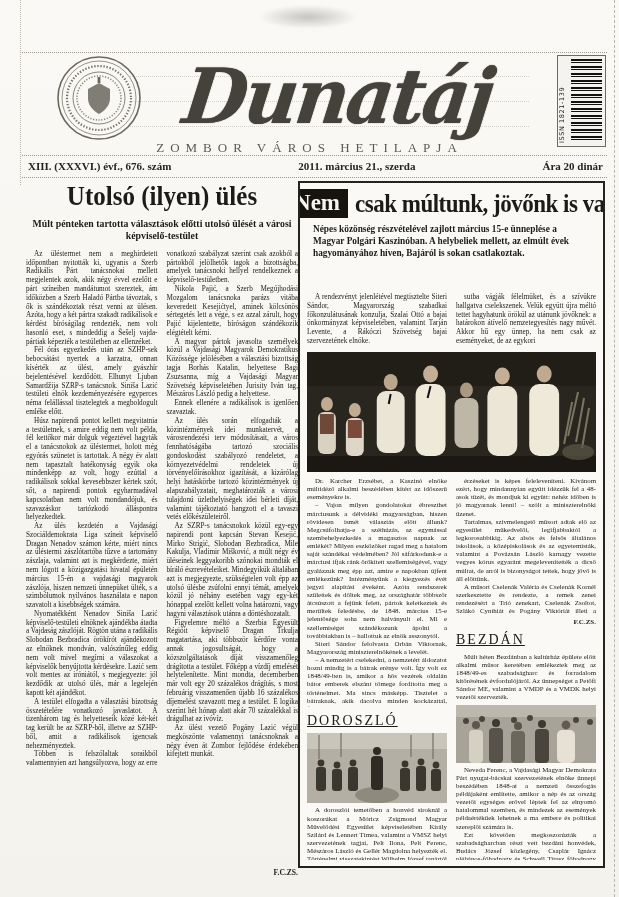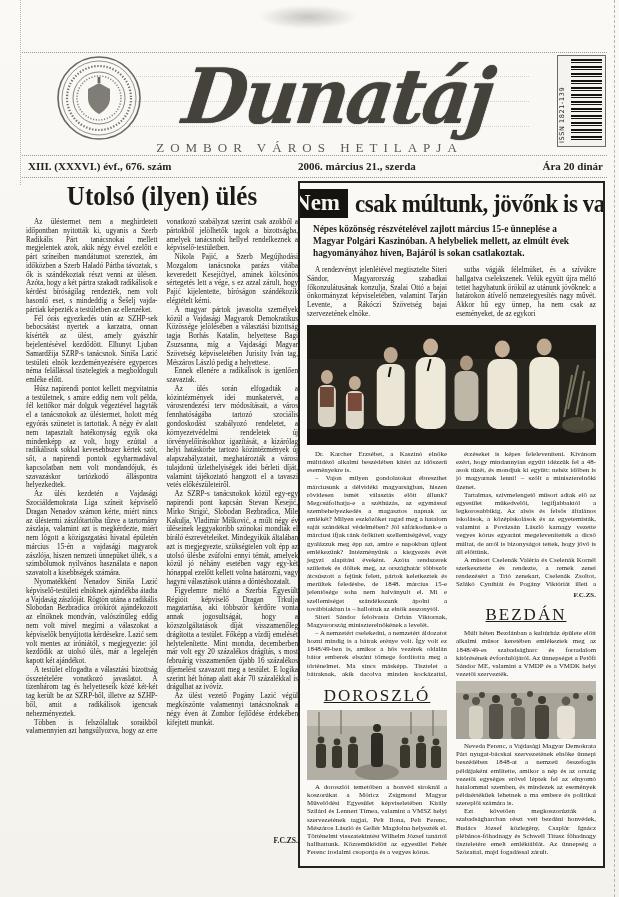--- a/index.html
+++ b/index.html
@@ -33,29 +33,29 @@
   .la-deck{text-align:center;font-weight:bold;font-size:9.8px;line-height:1.22;margin:0 6px 8px;}
   .la-body{column-count:2;column-gap:9px;font-size:7.2px;line-height:1.22;text-align:justify;height:616px;overflow:hidden;}
   .la-body p,.rb-col p,.rb-intro p,.cap p{margin:0;text-indent:8px;}
   .sig{text-align:right;font-weight:bold;font-size:7.6px;margin-top:2px;}
   .right-block{flex:1;height:672px;border:2px solid #26231f;padding:5px 7px 6px;background:#faf9f5;
                display:flex;flex-direction:column;overflow:hidden;}
   .rb-headline{display:flex;justify-content:center;align-items:center;gap:7px;margin:1px 0 6px;}
   .rb-headline .inv{background:#17140f;color:#f6f4ef;font-weight:bold;font-size:23px;padding:1px 8px 3px;line-height:1.1;}
   .rb-headline .rest{font-weight:bold;font-size:23px;letter-spacing:-.5px;white-space:nowrap;transform:scaleY(1.08);}
   .rb-deck{text-align:left;font-weight:bold;font-size:9.3px;line-height:1.28;margin:0 6px 6px;}
-  .rb-intro{display:flex;gap:9px;font-size:7.2px;line-height:1.22;text-align:justify;height:56px;overflow:hidden;}
+  .rb-intro{display:flex;gap:9px;font-size:7.2px;line-height:1.22;text-align:justify;height:56px;overflow:hidden;margin-top:27px;}
   .rb-intro>div{flex:1;}
   .photo{display:block;width:100%;}
   .photo-main{height:120px;margin:3px 0 5px;}
   .rb-lower{display:flex;gap:9px;flex:1;overflow:hidden;}
   .rb-col{flex:1;font-size:6.9px;line-height:1.18;text-align:justify;}
   .block-a{height:230px;overflow:hidden;}
   .block-b{height:140px;overflow:hidden;}
-  .sec-head{text-align:center;font-size:17px;letter-spacing:2px;text-decoration:underline;margin:6px 0 4px;font-weight:normal;}
+  .sec-head{font-size:14px;letter-spacing:2px;text-decoration:underline;margin:6px 0 4px;font-weight:normal;}
   .photo-small{height:70px;margin:2px 0 3px;}
   .photo-bez{height:58px;margin:3px 0 3px;}
   .cap{overflow:hidden;}
   .sig2{text-align:right;font-weight:bold;font-size:7px;margin-top:1px;}
   .sig-name{text-align:right;font-weight:bold;font-style:italic;font-size:7.6px;margin-top:1px;}
 </style>
 </head>
 <body>
 
 <div class="page">
@@ -88,28 +88,29 @@
 
   <div class="barcode-box">
     <div class="issn">ISSN 1821-139</div>
     <div class="bars"></div>
   </div>
 
   <div class="tagline">ZOMBOR VÁROS HETILAPJA</div>
 
   <div class="info-row">
     <span>XIII. (XXXVI.) évf., 676. szám</span>
-    <span>2006. március 21., szerda</span>
+    <span>2011. március 21., szerda</span>
     <span>Ára 20 dinár</span>
   </div>
 
   <div class="content">
 
     <div class="left-article">
       <div class="la-title">Utolsó (ilyen) ülés</div>
+      <div class="la-deck">Múlt pénteken tartotta választások előtti utolsó ülését a városi képviselő-testület</div>
       <div class="la-body">
           <p>Az üléstermet nem a meghirdetett időpontban nyitották ki, ugyanis a Szerb Radikális Párt tanácsnokai mellett megjelentek azok, akik négy évvel ezelőtt e párt színeiben mandátumot szereztek, ám időközben a Szerb Haladó Pártba távoztak, s ők is szándékoztak részt venni az ülésen. Azóta, hogy a két pártra szakadt radikálisok e kérdést bíróságilag rendezték, nem volt hasonló eset, s mindeddig a Šešelj vajda-pártiak képezték a testületben az ellenzéket.</p>
           <p>Fél órás egyezkedés után az SZHP-sek bebocsátást nyertek a karzatra, onnan kísérték az ülést, amely gyászhír bejelentésével kezdődött. Elhunyt Ljuban Samardžija SZRP-s tanácsnok. Siniša Lazić testületi elnök kezdeményezésére egyperces néma felállással tisztelegtek a megboldogult emléke előtt.</p>
           <p>Húsz napirendi pontot kellett megvitatnia a testületnek, s amire eddig nem volt példa, fél kettőkor már dolguk végeztével hagyták el a tanácsnokok az üléstermet, holott még egyórás szünetet is tartottak. A négy év alatt nem tapasztalt hatékonyság egyik oka mindenképp az volt, hogy ezúttal a radikálisok sokkal kevesebbszer kértek szót, sőt, a napirendi pontok egyharmadával kapcsolatban nem volt mondandójuk, és szavazáskor tartózkodó álláspontra helyezkedtek.</p>
           <p>Az ülés kezdetén a Vajdasági Szociáldemokrata Liga színeit képviselő Dragan Nenadov számon kérte, miért nincs az üléstermi zászlótartóba tűzve a tartomány zászlaja, valamint azt is megkérdezte, miért nem lógott a közigazgatási hivatal épületén március 15-én a vajdasági magyarok zászlója, hiszen nemzeti ünnepüket ülték, s a szimbólumok nyilvános használata e napon szavatolt a kisebbségek számára.</p>
           <p>Nyomatékként Nenadov Siniša Lazić képviselő-testületi elnöknek ajándékba átadta a Vajdaság zászlóját. Rögtön utána a radikális Slobodan Bezbradica örökírót ajándékozott az elnöknek mondván, valószínűleg eddig nem volt mivel megírni a válaszokat a képviselők benyújtotta kérdésekre. Lazić sem volt mentes az iróniától, s megjegyezte: jól kezdődik az utolsó ülés, már a legelején kapott két ajándékot.</p>
           <p>A testület elfogadta a választási bizottság összetételére vonatkozó javaslatot. A tizenhárom tag és helyetteseik közé két-két tag került be az SZRP-ből, illetve az SZHP-ből, amit a radikálisok igencsak nehezményeztek.</p>
           <p>Többen is felszólaltak soraikból valamennyien azt hangsúlyozva, hogy az erre vonatkozó szabályzat szerint csak azokból a pártokból jelölhetők tagok a bizottságba, amelyek tanácsnoki hellyel rendelkeznek a képviselő-testületben.</p>
           <p>Nikola Pajić, a Szerb Megújhodási Mozgalom tanácsnoka parázs vitába keveredett Kesejićtyel, aminek kölcsönös sértegetés lett a vége, s ez azzal zárult, hogy Pajić kijelentette, bíróságon szándékozik elégtételt kérni.</p>
           <p>A magyar pártok javasolta személyek közül a Vajdasági Magyarok Demokratikus Közössége jelölésében a választási bizottság tagja Borhás Katalin, helyettese Bagi Zsuzsanna, míg a Vajdasági Magyar Szövetség képviseletében Jurisity Iván tag, Mészáros László pedig a helyettese.</p>

